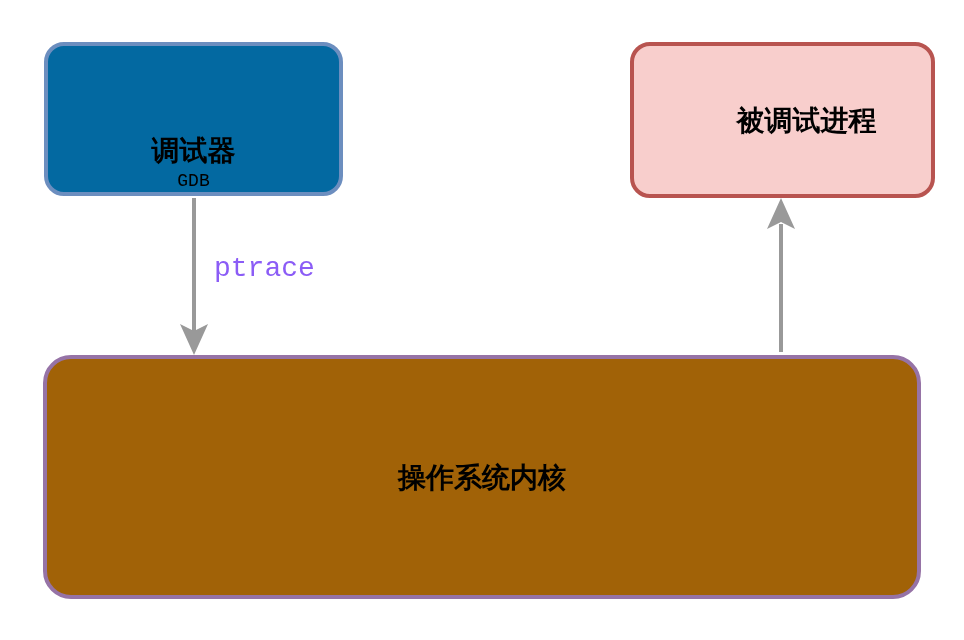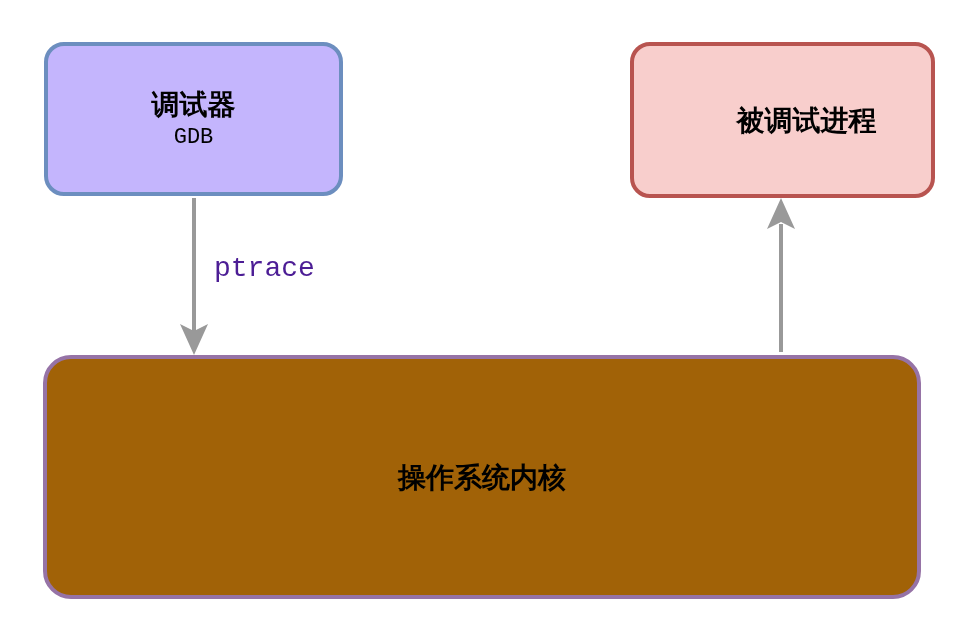--- a/index.html
+++ b/index.html
@@ -37,21 +37,21 @@
     border-radius: 28px;
   }
   .node-title {
     font-size: 28px;
     font-weight: bold;
     color: #000000;
     line-height: 1.25;
   }
   .node-subtitle {
     font-family: "Liberation Mono", monospace;
-    font-size: 22px;
+    font-size: 18px;
     font-weight: normal;
     color: #000000;
     margin-top: 4px;
     line-height: 1.1;
   }
   .edges {
     position: absolute;
     left: 0; top: 0;
     width: 964px; height: 640px;
     pointer-events: none;
@@ -67,21 +67,21 @@
     font-size: 28px;
     line-height: 34px;
     white-space: nowrap;
   }
 </style>
 </head>
 <body>
 
 <div class="canvas">
 
-  <div class="node node-debugger" style="background-color: #c4b5fd; border-color: rgb(108, 142, 191);">
+  <div class="node node-debugger" style="background-color: #0369a1; border-color: rgb(108, 142, 191); justify-content: flex-end;">
     <div class="node-title">调试器</div>
     <div class="node-subtitle">GDB</div>
   </div>
 
   <div class="node node-debuggee" style="background-color: rgb(248, 206, 204); border-color: rgb(184, 84, 80); padding-left: 48px;">
     <div class="node-title">被调试进程</div>
   </div>
 
   <div class="node node-kernel" style="background-color: #a16207; border-color: rgb(150, 115, 166);">
     <div class="node-title">操作系统内核</div>
@@ -91,15 +91,15 @@
     <g>
       <line class="edge-line" x1="194" y1="198" x2="194" y2="332" style="stroke: rgb(153, 153, 153);"></line>
       <polygon points="194,355 180,324 194,331 208,324" style="fill: rgb(153, 153, 153);"></polygon>
     </g>
     <g>
       <line class="edge-line" x1="781" y1="352" x2="781" y2="224" style="stroke: rgb(153, 153, 153);"></line>
       <polygon points="781,198 767,229 781,222 795,229" style="fill: rgb(153, 153, 153);"></polygon>
     </g>
   </svg>
 
-  <div class="edge-label" style="color: #4c1d95;">ptrace</div>
+  <div class="edge-label" style="color: #8b5cf6;">ptrace</div>
 
 </div>
 
 </body></html>

